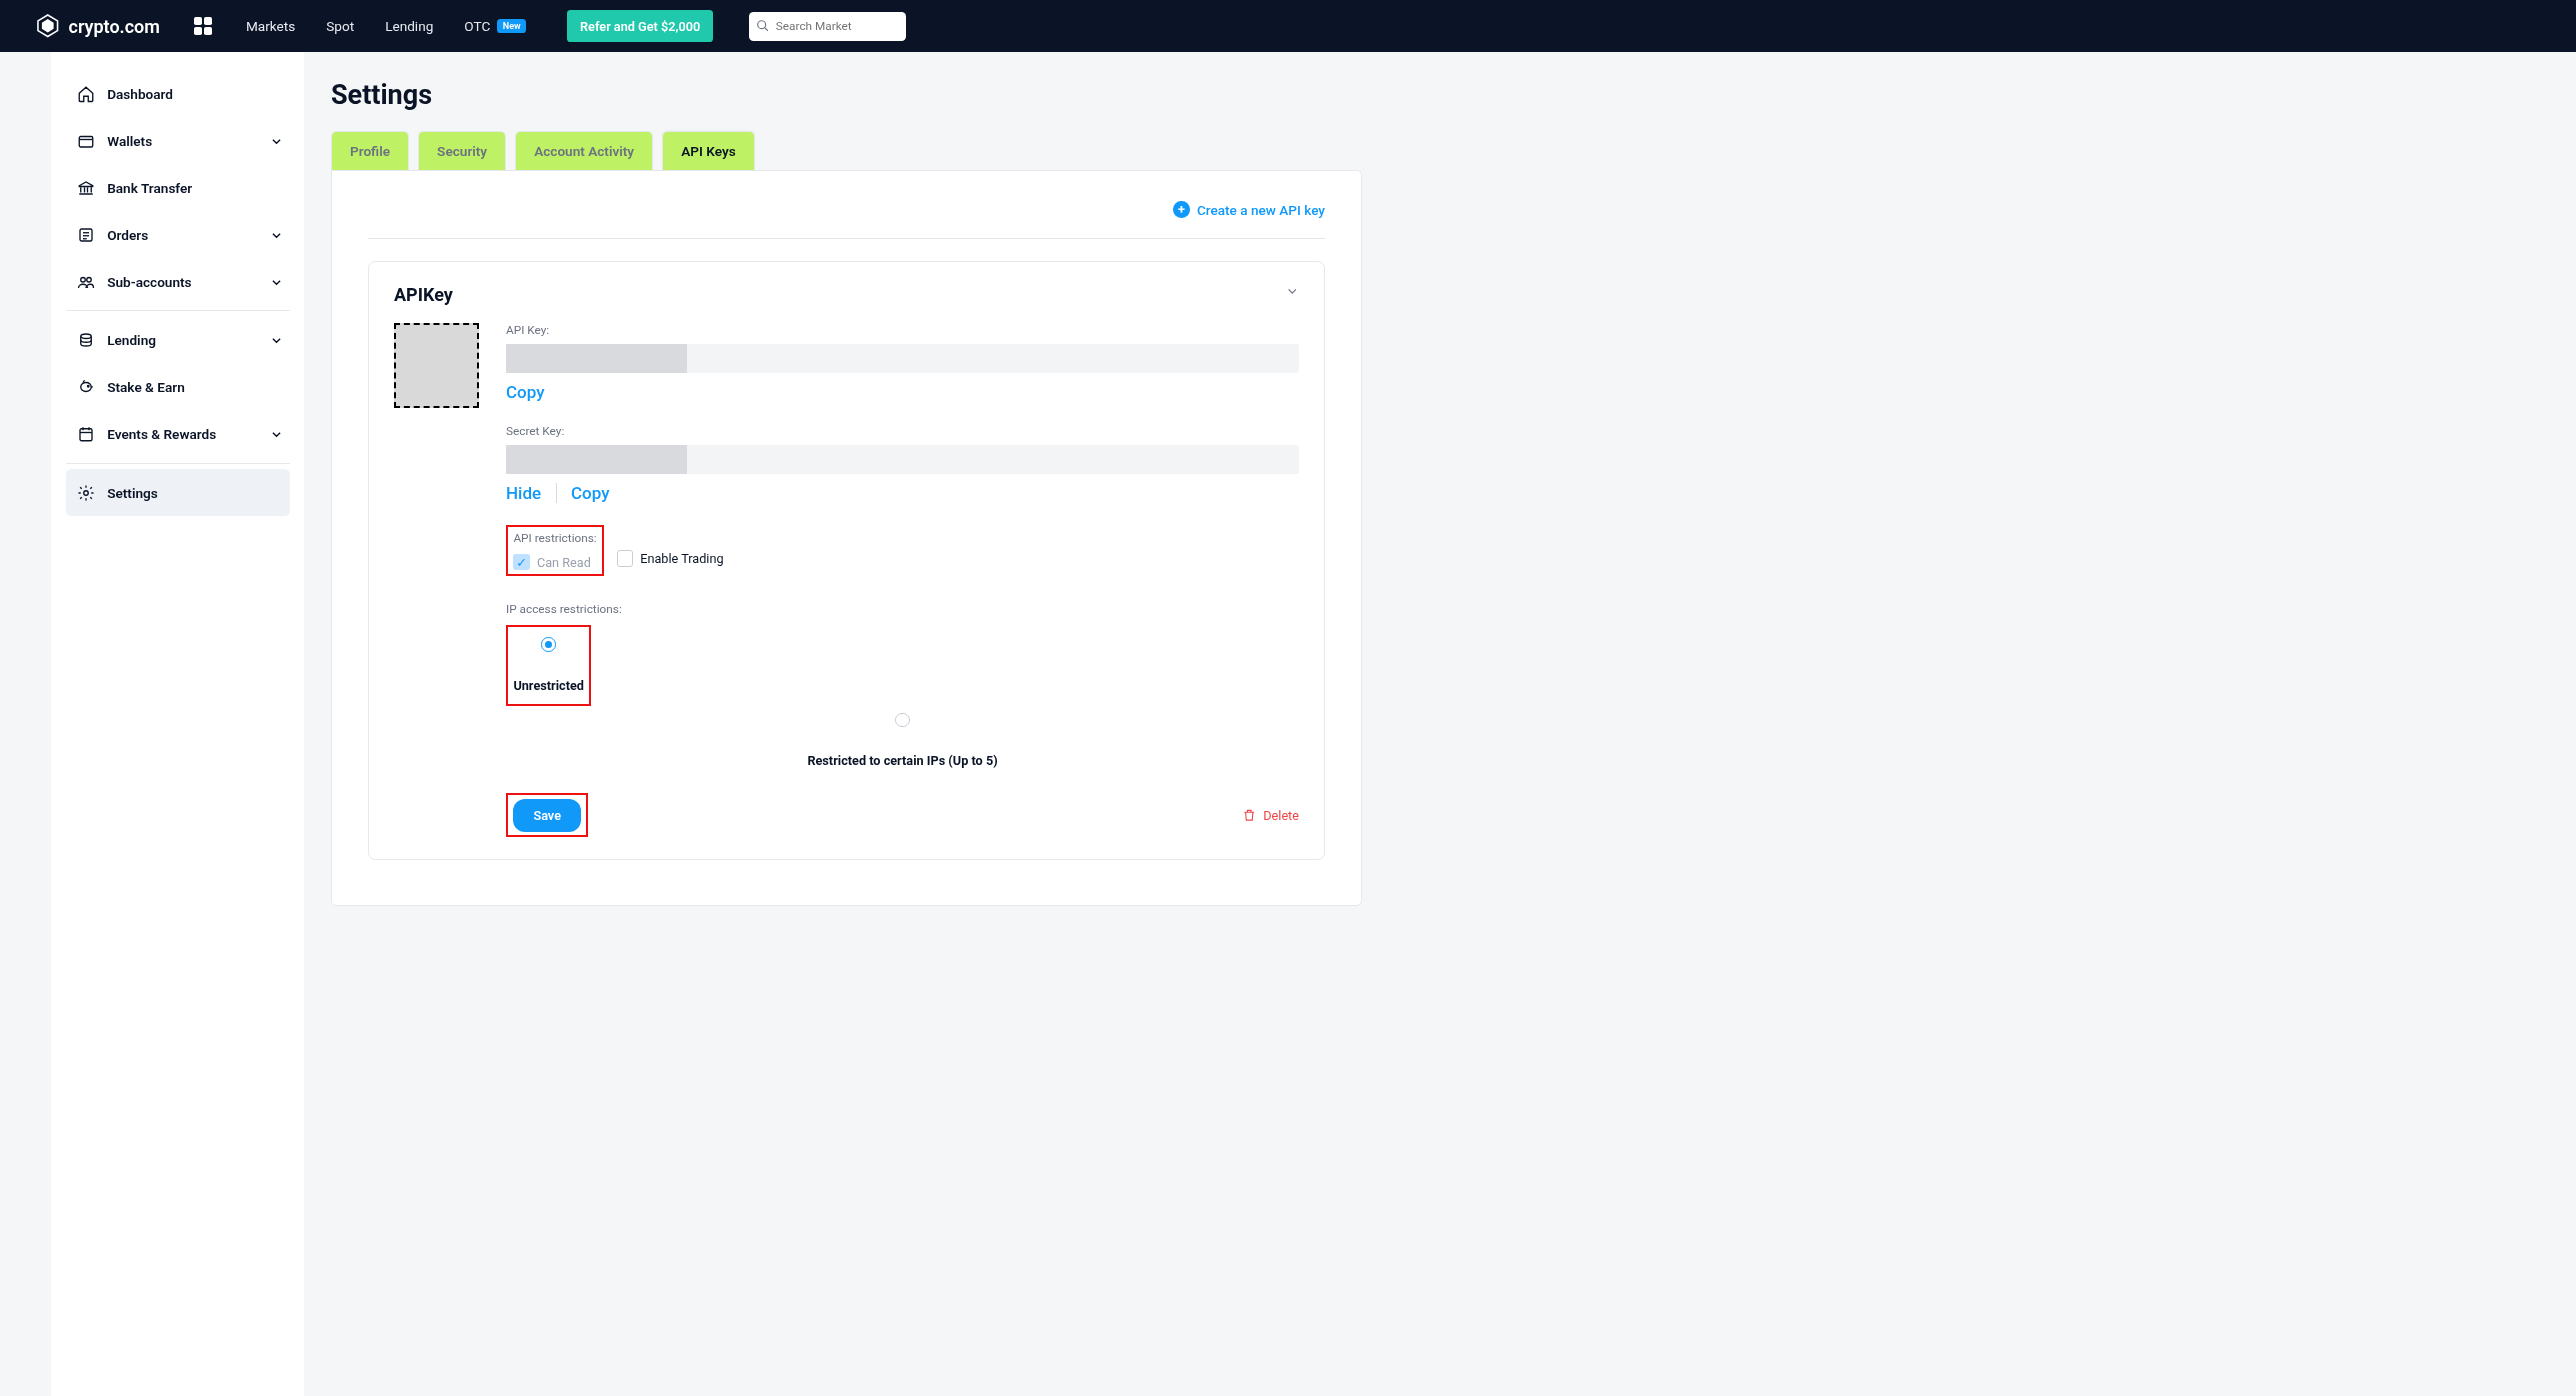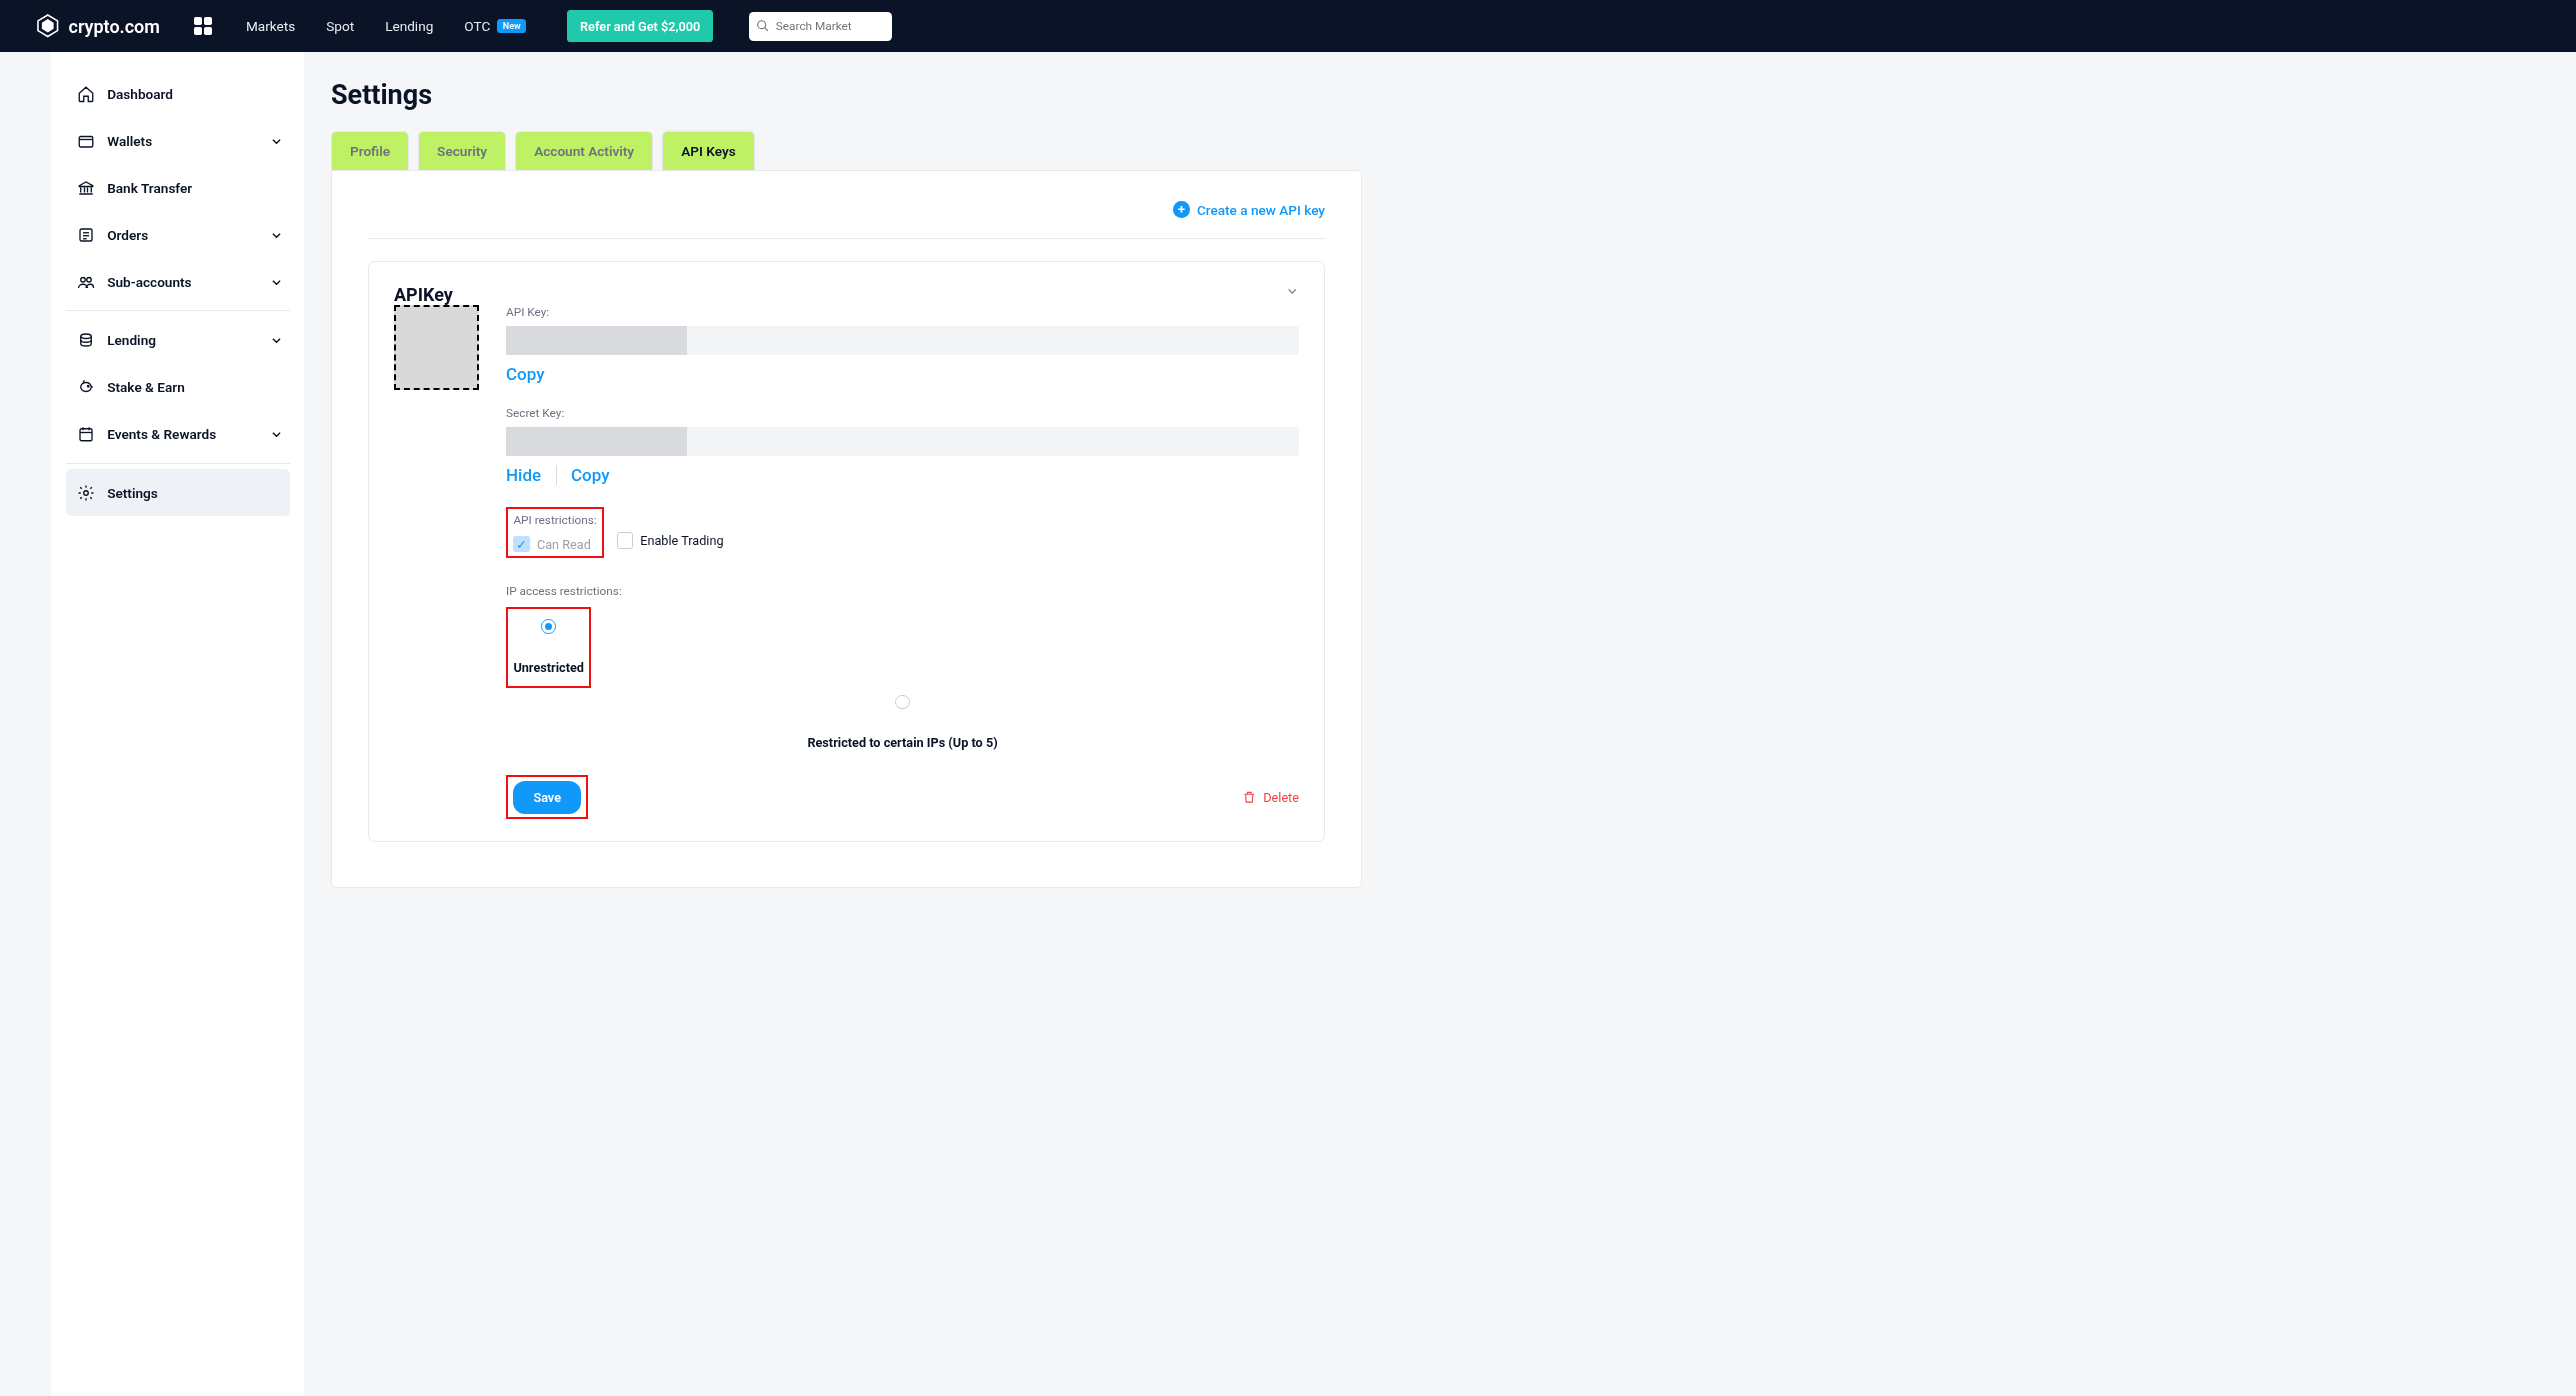--- a/index.html
+++ b/index.html
@@ -9,21 +9,21 @@
 .topbar { background:#0b1426; height:52px; display:flex; align-items:center; padding:0 36px; gap:25px; }
 .logo { display:flex; align-items:center; gap:9px; color:#fff; font-weight:600; font-size:18px; }
 .logo svg { width:23.5px; height:23.5px; }
 .apps-icon { width:18px; height:18px; display:grid; grid-template-columns:1fr 1fr; grid-template-rows:1fr 1fr; gap:2.7px; margin-left:9px; margin-right:9px; }
 .apps-icon span { background:#fff; border-radius:1.8px; }
 .nav-links { display:flex; align-items:flex-start; gap:31px; }
 .nav-link { color:#e8eaf0; font-size:13.6px; cursor:pointer; display:flex; align-items:center; gap:7.2px; }
 .badge-new { background:#1199fa; color:#fff; font-size:9px; font-weight:600; padding:1.8px 5.4px; border-radius:3.6px; }
 .refer-btn { background:#20c9ac; color:#fff; font-size:12.7px; font-weight:600; padding:8.1px 12.7px; border-radius:3.6px; border:none; cursor:pointer; margin-left:16.3px; }
 .search-wrap { position:relative; margin-left:11px; }
-.search-input { width:143px; height:29px; border-radius:4.5px; border:none; background:#fff; padding:0 9px 0 27px; font-size:11.8px; }
+.search-input { width:157px; height:29px; border-radius:4.5px; border:none; background:#fff; padding:0 9px 0 27px; font-size:11.8px; }
 .search-wrap svg { position:absolute; left:7.2px; top:7.2px; width:13.6px; height:13.6px; color:#6b7280; }
 
 
 .layout { display:flex; align-items:flex-start; }
 
 
 .sidebar { width:253px; background:#fff; padding:18px 14.5px; min-height:calc(100vh - 52px); margin-left:51px; }
 .side-item { display:flex; align-items:center; gap:12.7px; padding:14.5px 11px; color:#0b1426; font-size:13.6px; font-weight:600; cursor:pointer; border-radius:5.4px; position:relative; }
 .side-item svg { width:18px; height:18px; stroke:#0b1426; fill:none; stroke-width:1.8; }
 .side-item.active { background:#eef1f5; }
@@ -39,21 +39,21 @@
 .tab { background:#bef264; padding:11px 18px; font-size:13.6px; font-weight:600; color:#6b7280; border:0.9px solid #e6e8ec; border-bottom:none; border-radius:5.4px 5.4px 0 0; cursor:pointer; }
 .tab.active { color:#0b1426; border-color:#e6e8ec; box-shadow:0 -0.9px 2.7px rgba(0,0,0,0.03); }
 
 .panel { background:#fff; border:0.9px solid #e6e8ec; border-radius:0 5.4px 5.4px 5.4px; padding:25px 36px 45px 36px; max-width:1031px; }
 
 .create-row { display:flex; justify-content:flex-end; padding:5.4px 0 20px 0; border-bottom:0.9px solid #e6e8ec; margin-bottom:22px; }
 .create-link { display:flex; align-items:center; gap:7.2px; color:#1199fa; font-size:13.6px; font-weight:500; cursor:pointer; }
 .plus-circ { width:16.3px; height:16.3px; border-radius:50%; background:#1199fa; color:#fff; display:flex; align-items:center; justify-content:center; font-size:12.7px; font-weight:700; }
 
 .card { border:0.9px solid #e6e8ec; border-radius:7.2px; padding:22px 25px; }
-.card-head { display:flex; justify-content:space-between; align-items:flex-start; }
+.card-head { display:flex; justify-content:space-between; align-items:flex-start; margin-bottom:18px; }
 .card-title { font-size:18px; font-weight:700; }
 .card-head svg { width:14.5px; height:14.5px; stroke:#6b7280; fill:none; stroke-width:2; }
 
 .key-body { display:flex; gap:27px; align-items:flex-start; }
 .qr { width:85px; height:85px; background:#d9d9d9; border:2.7px dashed #000; }
 .key-fields { flex:1; }
 .flab { font-size:11.8px; color:#6b7280; margin-bottom:7.2px; }
 .fval { background:#f3f4f6; height:29px; border-radius:2.7px; margin-bottom:9px; position:relative; }
 .fval::before { content:""; position:absolute; left:0; top:0; height:100%; width:181px; background:#d8dadd; }
 .link-row { display:flex; gap:14.5px; margin-bottom:22px; }

